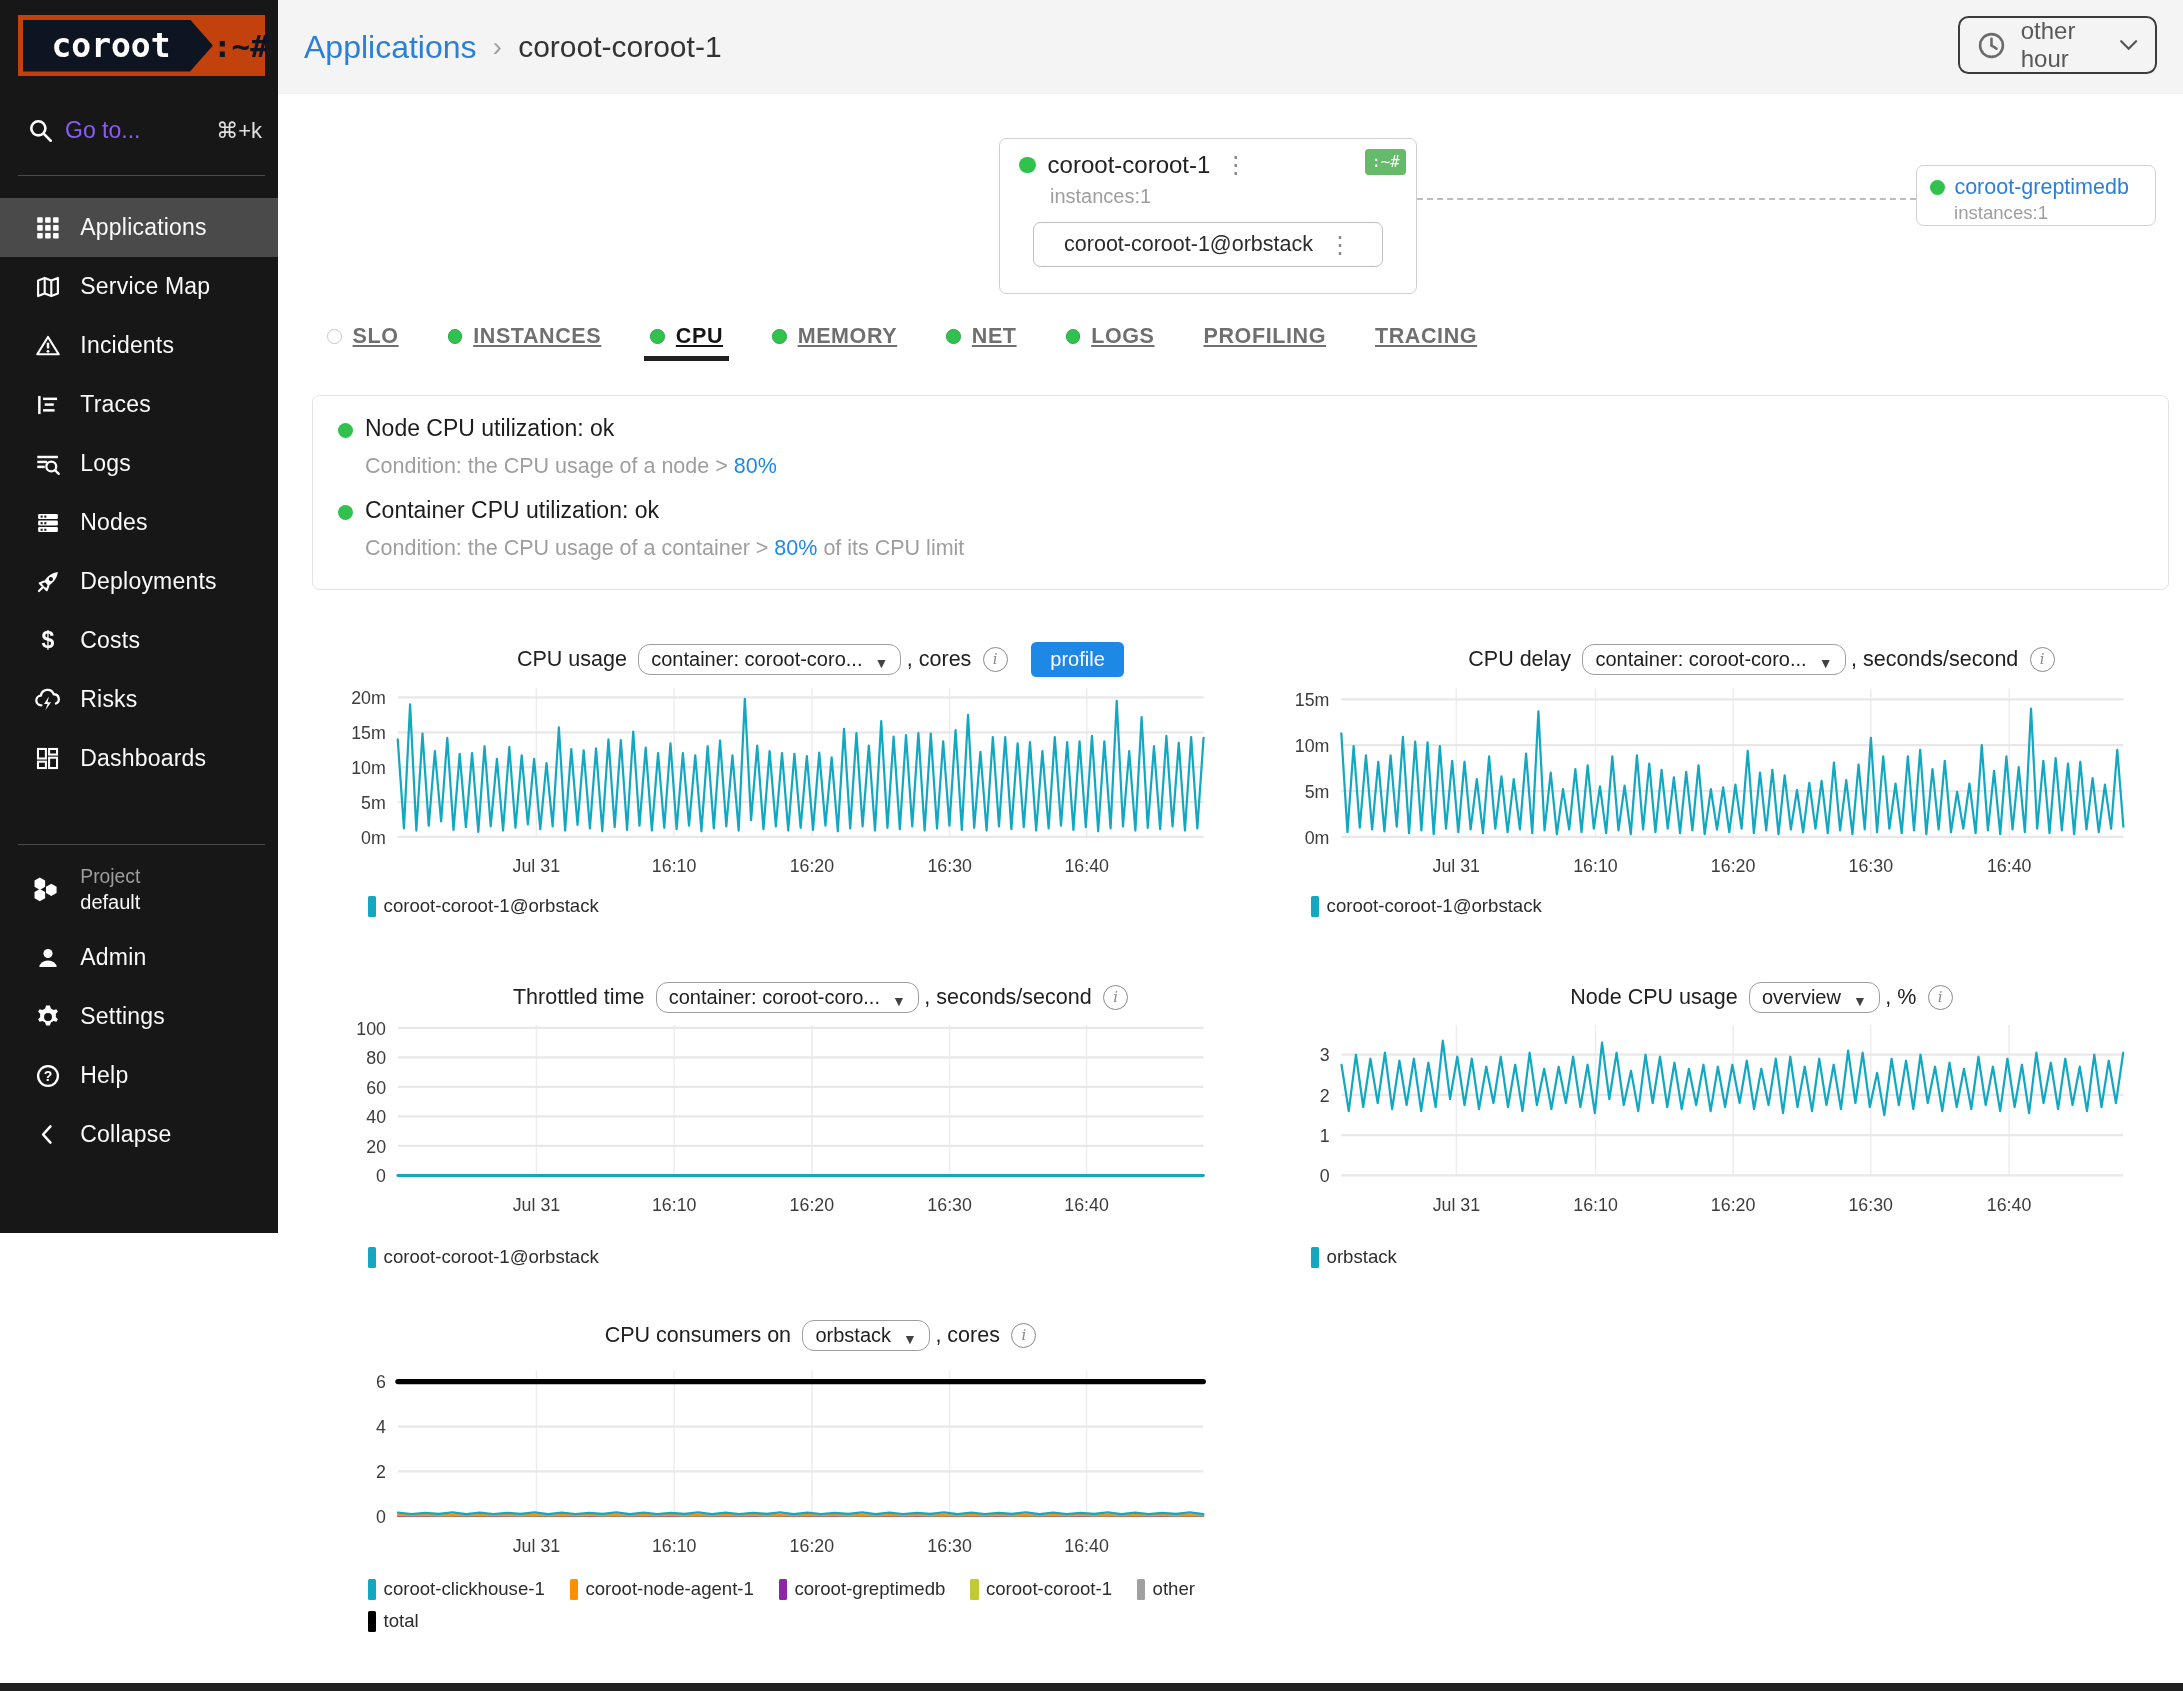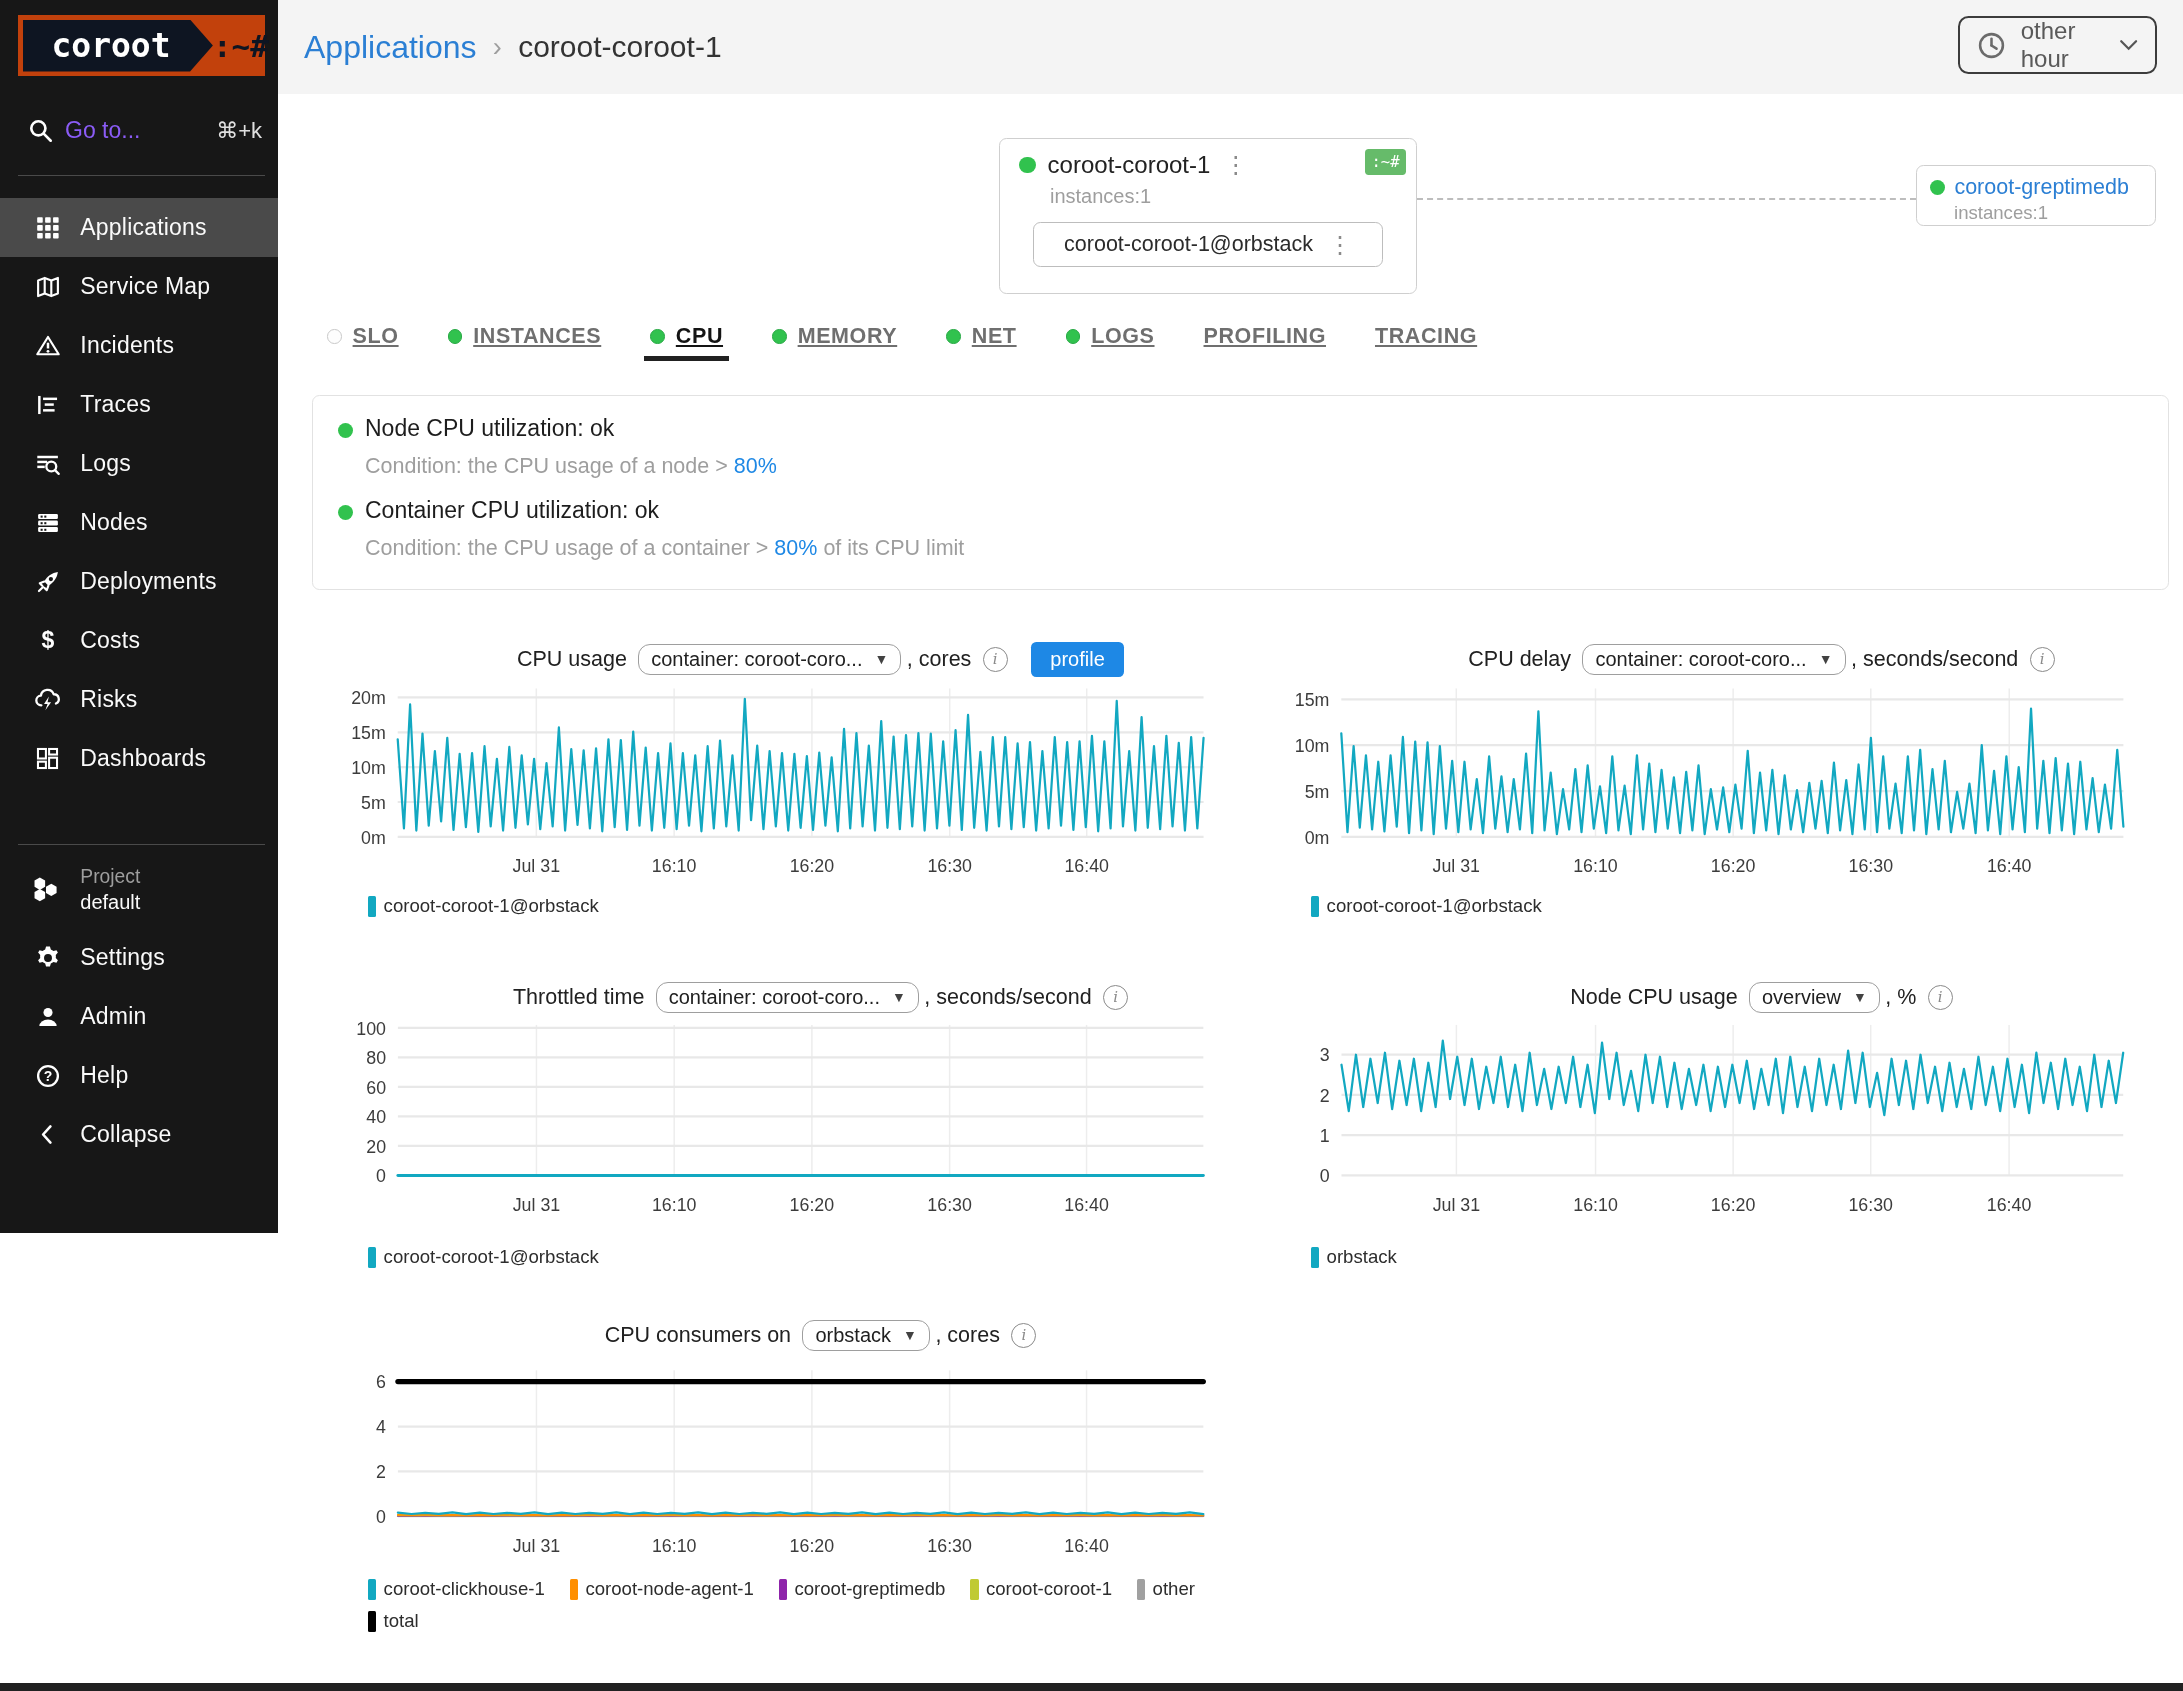--- a/index.html
+++ b/index.html
@@ -73,21 +73,21 @@
   .check{display:flex;margin-bottom:18px;}
   .check .dot{width:15px;height:15px;margin-top:7.4px;}
   .check-body{margin-left:12px;}
   .check-title{font-size:23px;color:#1d1d1d;}
   .check-cond{font-size:21.5px;color:#9e9e9e;margin-top:12px;}
   .check-cond .thr{color:#1e88e5;cursor:pointer;}
   
   .chart{position:absolute;}
   .chart-title{position:absolute;top:0;left:85px;right:0;height:48px;display:flex;align-items:center;justify-content:center;gap:4px;
     font-size:21.5px;color:#212121;}
-  .select-pill{display:inline-flex;align-items:center;gap:12px;border:1.5px solid #9e9e9e;border-radius:12px;
+  .select-pill{display:inline-flex;align-items:flex-end;gap:12px;border:1.5px solid #9e9e9e;border-radius:12px;
     padding:3px 12px;margin-left:7.4px;font-size:20px;color:#212121;cursor:pointer;white-space:nowrap;}
   .caret{font-size:14px;color:#424242;}
   .unit{margin-left:1.5px;white-space:pre;}
   .info-icon{display:inline-flex;align-items:center;justify-content:center;width:23px;height:23px;border:1.9px solid #8a8a8a;
     border-radius:50%;color:#8a8a8a;font-size:15px;font-family:"DejaVu Serif",serif;font-style:italic;margin-left:7.4px;flex:none;}
   .profile-btn{background:#1e88e5;color:#fff;border:none;border-radius:5.2px;font-size:20px;padding:6px 19.3px;margin-left:19.3px;
     font-family:inherit;cursor:pointer;}
   .chart svg{position:absolute;left:0;top:0;}
   .chart-legend{position:absolute;left:56px;display:flex;flex-wrap:wrap;column-gap:25px;row-gap:10.4px;align-items:center;}
   .legend-item{display:flex;align-items:center;gap:7.4px;cursor:pointer;}
@@ -239,35 +239,35 @@
           <polygon points="23,11 29,14.5 29,21.5 23,25 17,21.5 17,14.5" fill="#fff"></polygon>
         </svg></span>
     <span class="proj-text">
       <div class="proj-label">Project</div>
       <div class="proj-name">default</div>
     </span>
   </div>
   <div class="nav2" id="sidebar-footer">
       <div class="nav-item">
         <span class="nav-icon">
+          <svg width="28" height="28" viewBox="0 0 34 34">
+            <circle cx="17" cy="11.5" r="5.5" fill="#fff"></circle>
+            <path d="M6.5 28 a10.5 8 0 0 1 21 0 Z" fill="#fff"></path>
+          </svg>
+        </span>
+        <span class="nav-label">Admin</span>
+      </div>
+      <div class="nav-item">
+        <span class="nav-icon">
           <svg width="30" height="30" viewBox="0 0 34 34">
             <path d="M17 4 l2.2 0 1 3.4 a10 10 0 0 1 3 1.7 l3.4-1 1.6 2.8 -2.4 2.6 a10 10 0 0 1 0 3.5 l2.4 2.6 -1.6 2.8 -3.4-1 a10 10 0 0 1 -3 1.7 l-1 3.4 -4.4 0 -1-3.4 a10 10 0 0 1 -3-1.7 l-3.4 1 -1.6-2.8 2.4-2.6 a10 10 0 0 1 0-3.5 l-2.4-2.6 1.6-2.8 3.4 1 a10 10 0 0 1 3-1.7 l1-3.4 Z" fill="#fff"></path>
             <circle cx="17" cy="17" r="4.5" fill="#171717"></circle>
           </svg>
         </span>
         <span class="nav-label">Settings</span>
-      </div>
-      <div class="nav-item">
-        <span class="nav-icon">
-          <svg width="28" height="28" viewBox="0 0 34 34">
-            <circle cx="17" cy="11.5" r="5.5" fill="#fff"></circle>
-            <path d="M6.5 28 a10.5 8 0 0 1 21 0 Z" fill="#fff"></path>
-          </svg>
-        </span>
-        <span class="nav-label">Admin</span>
       </div>
       <div class="nav-item">
         <span class="nav-icon">
           <svg width="28" height="28" viewBox="0 0 34 34">
             <circle cx="17" cy="17" r="12" fill="none" stroke="#fff" stroke-width="2.8"></circle>
             <text x="17" y="23" text-anchor="middle" font-size="17" font-weight="bold" font-family="Liberation Sans,sans-serif" fill="#fff">?</text>
           </svg>
         </span>
         <span class="nav-label">Help</span>
       </div>

